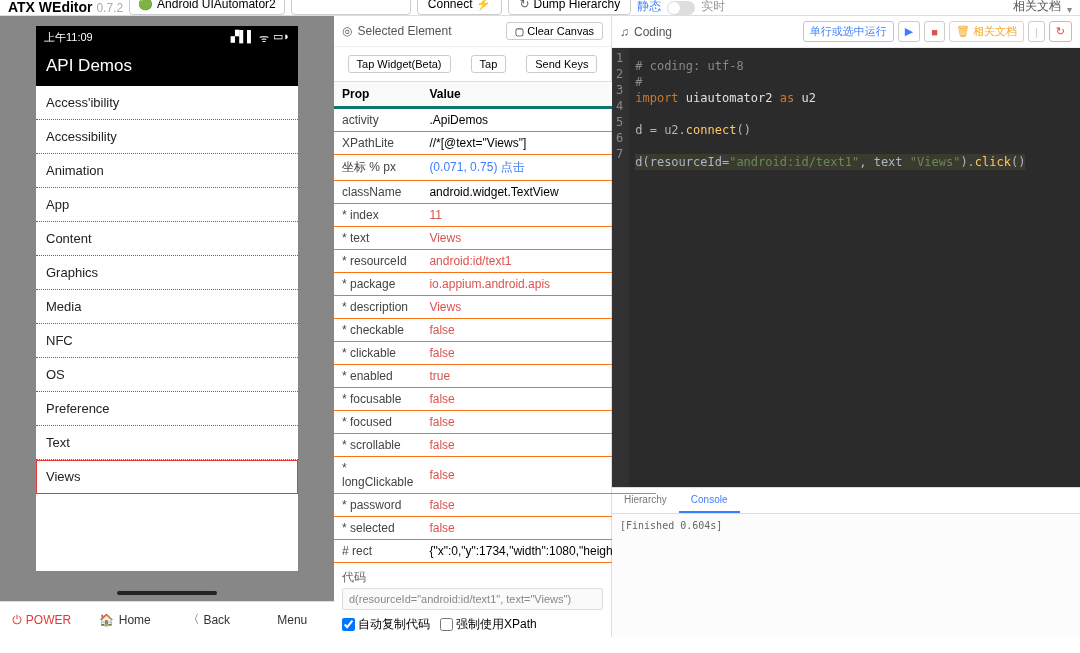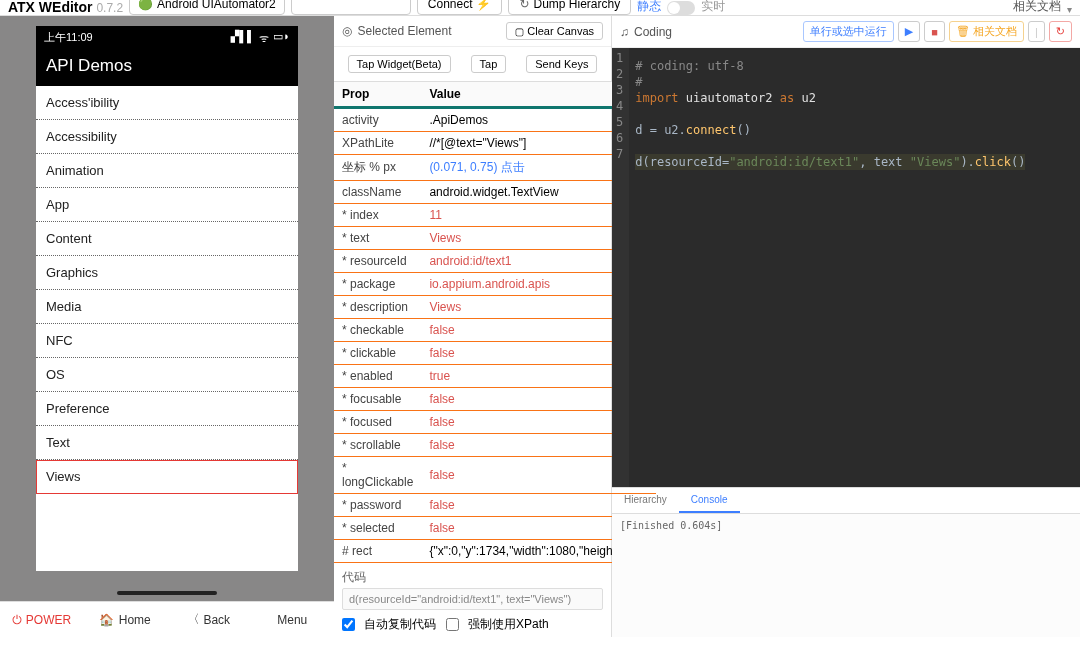--- a/index.html
+++ b/index.html
@@ -50,21 +50,21 @@
 .props-table { width: 100%; border-collapse: collapse; font-size: 12px; }
 .props-table th { text-align: left; padding: 5px 8px; border-top: 1px solid #ddd; border-bottom: 3px solid #0f766e; font-weight: 600; background: #fafafa; }
 .props-table td { padding: 4px 8px; border-bottom: 1px solid #f97316; margin-left: 10px; }
 .props-table td:first-child { width: 80px; color: #444; }
 .val-link { color: #3d7eff; }
 .val-red { color: #d9534f; }
 
 .code-label { padding: 6px 8px 2px; font-size: 12px; color: #666; }
 .code-box { margin: 0 8px; border: 1px solid #ddd; padding: 4px 6px; font-size: 11px; color: #888; background: #fafafa; border-radius: 2px; }
 .check-row { padding: 6px 8px; font-size: 12px; display: flex; gap: 10px; align-items: center; }
-.check-row label { display: flex; align-items: center; gap: 9px; }
+.check-row label { display: flex; align-items: center; gap: 3px; }
 
 
 .code-header { display: flex; align-items: center; justify-content: space-between; padding: 5px 8px; border-bottom: 1px solid #eee; }
 .code-title { font-size: 12px; color: #555; display: flex; align-items: center; gap: 5px; }
 .code-tools { display: flex; gap: 4px; }
 .ct-btn { border: 1px solid #ccc; border-radius: 3px; padding: 2px 6px; font-size: 11px; cursor: pointer; background: #fff; }
 .ct-btn.run { color: #3d7eff; border-color: #a9c7ff; font-family: Liberation Serif, serif; }
 .ct-btn.warn { color: #f5a623; border-color: #f5d28f; }
 .ct-btn.danger { color: #e53935; border-color: #f3a8a5; }
 .ct-btn.play { color: #3d7eff; }

